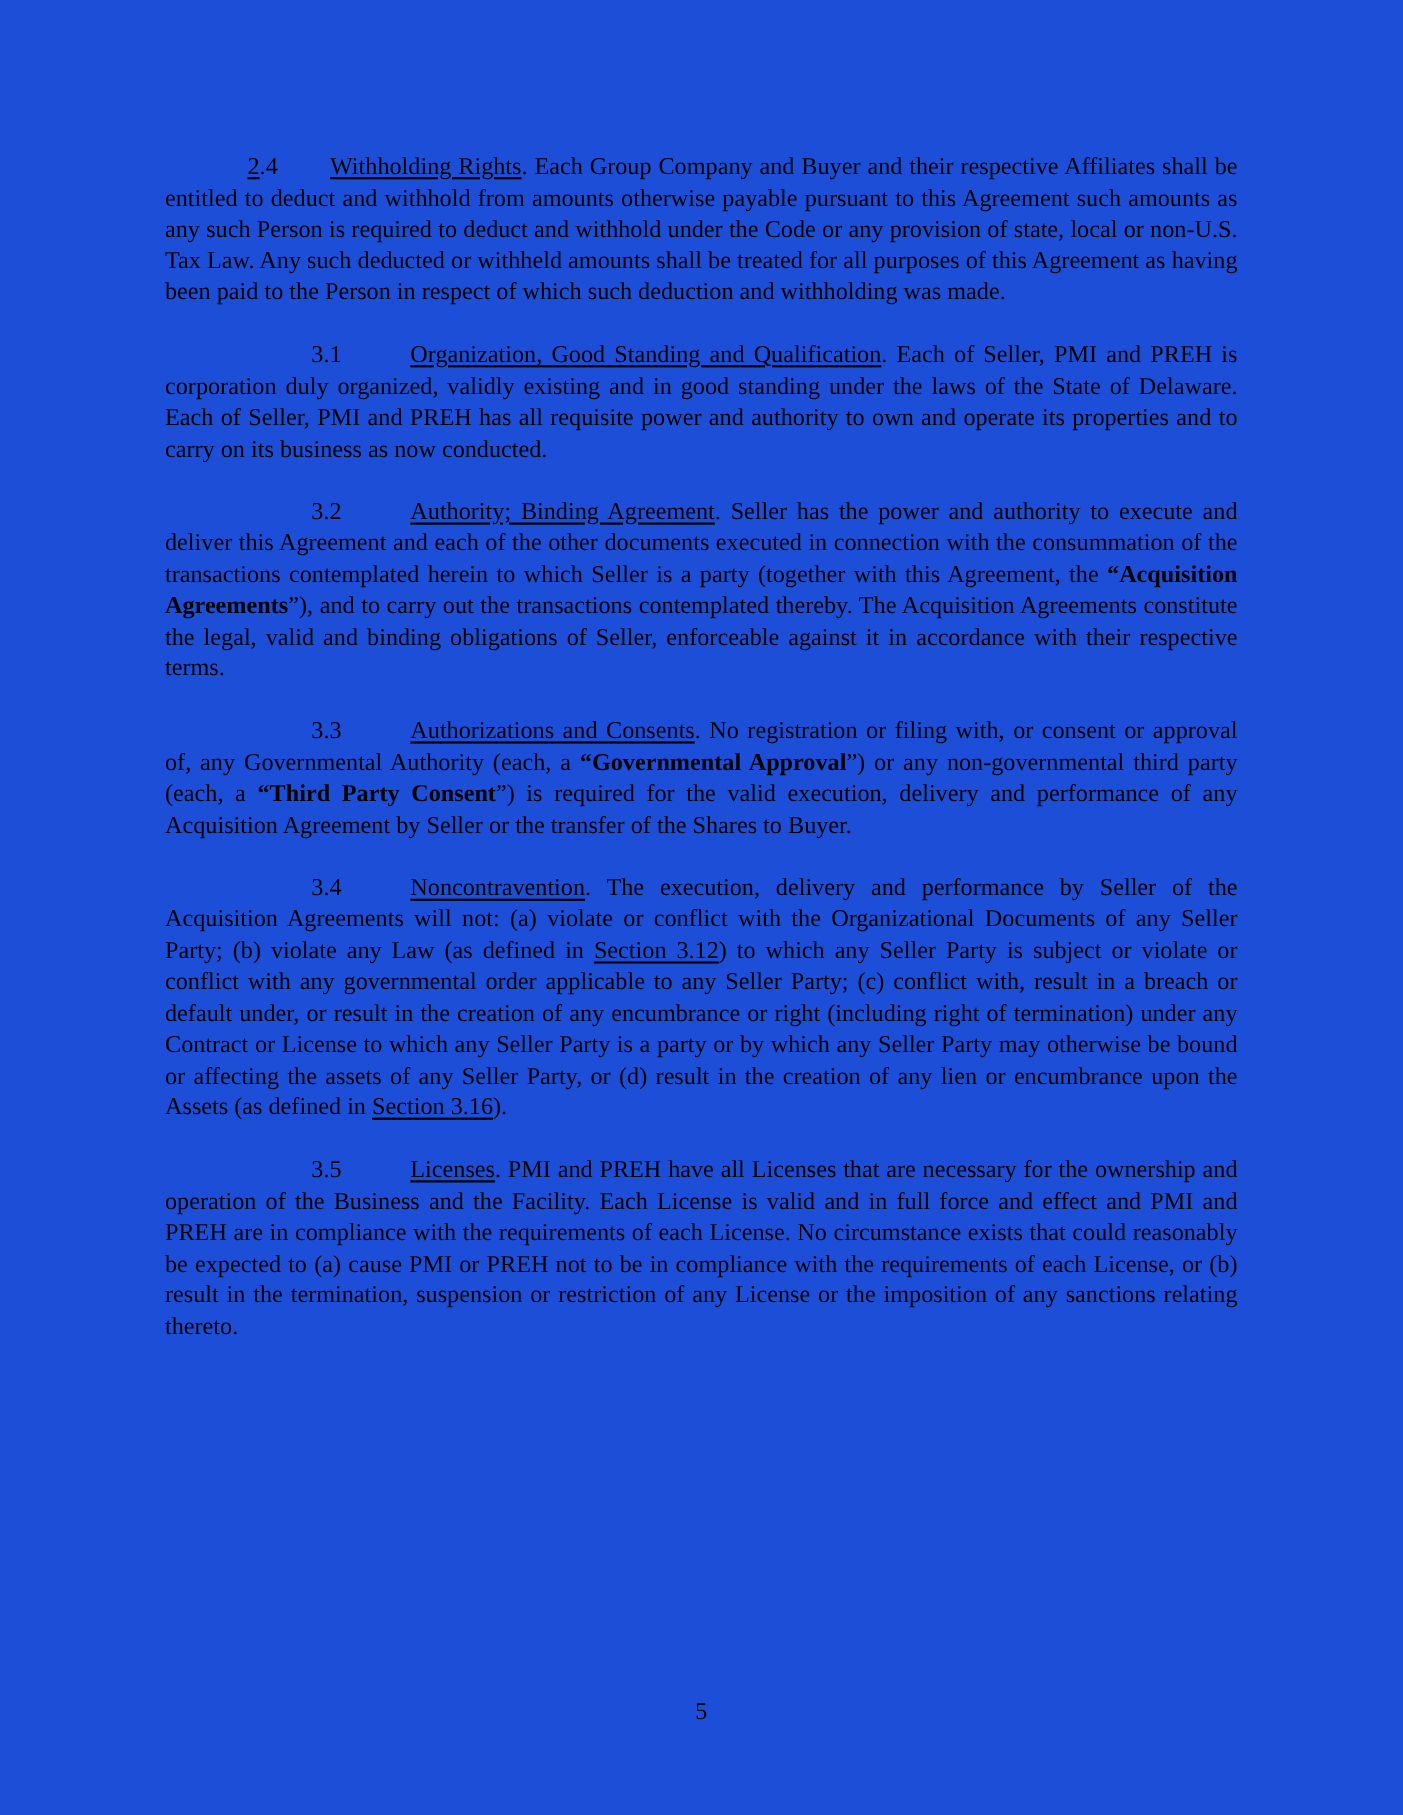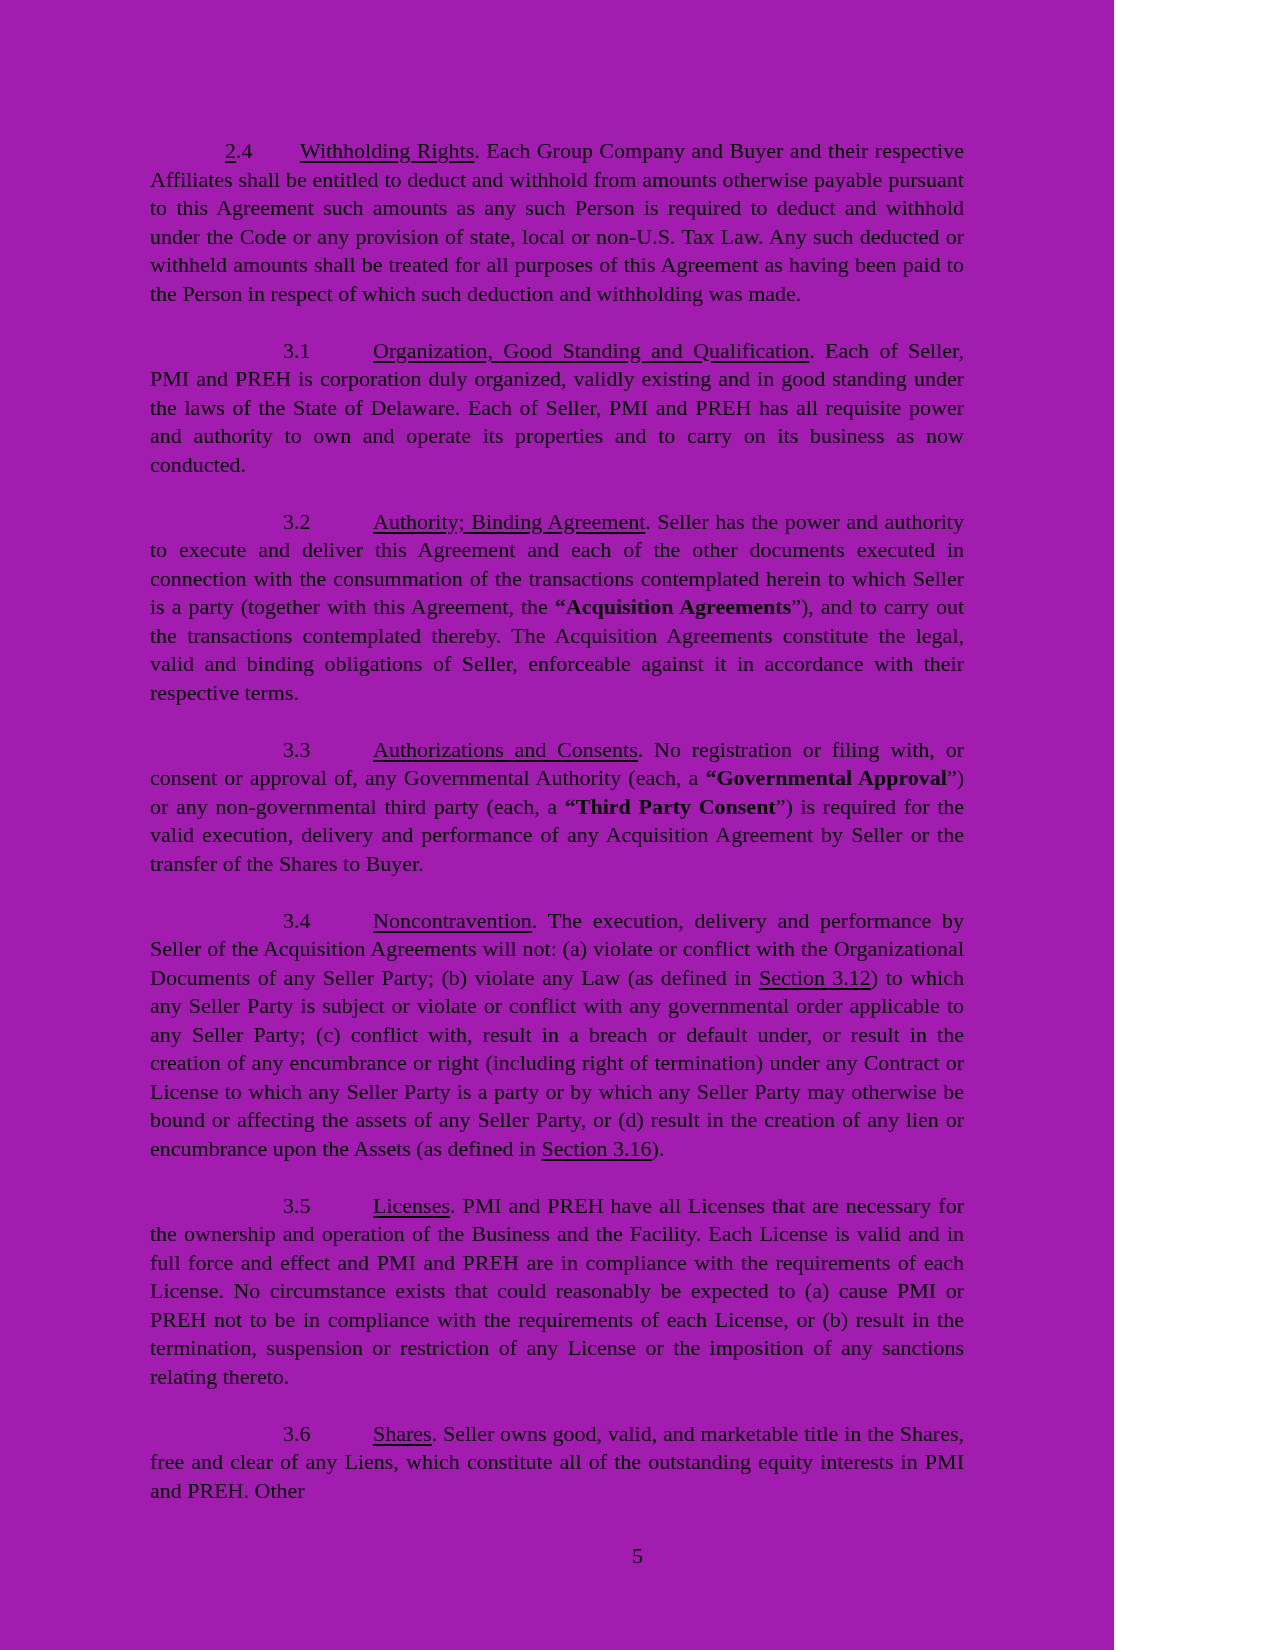--- a/index.html
+++ b/index.html
@@ -2,23 +2,23 @@
 <html><head>
 <meta charset="utf-8">
 <style>
   html, body {
     margin: 0;
     padding: 0;
     background: #ffffff;
   }
   .page {
     position: relative;
-    width: 1114px;
+    width: 1275px;
     height: 1650px;
-    background: #a21caf;
+    background: #1d4ed8;
     color: #000000;
     font-family: "Liberation Serif", "DejaVu Serif", serif;
     font-size: 22px;
     line-height: 28.5px;
     overflow: hidden;
     box-sizing: border-box;
     padding: 137px 150px 0 150px;
   }
   .para {
     margin: 0 0 28.5px 0;
@@ -47,16 +47,15 @@
 <body>
 
 <div class="page">
   <div>
       <p class="para level1"><span class="pnum"><span class="u">2</span><span>.4</span></span><span class="u">Withholding Rights</span><span>.  Each Group Company and Buyer and their respective Affiliates shall be entitled to deduct and withhold from amounts otherwise payable pursuant to this Agreement such amounts as any such Person is required to deduct and withhold under the Code or any provision of state, local or non-U.S. Tax Law.  Any such deducted or withheld amounts shall be treated for all purposes of this Agreement as having been paid to the Person in respect of which such deduction and withholding was made.</span></p>
       <p class="para level2"><span class="pnum"><span>3.1</span></span><span class="u">Organization, Good Standing and Qualification</span><span>.  Each of Seller, PMI and PREH is corporation duly organized, validly existing and in good standing under the laws of the State of Delaware.  Each of Seller, PMI and PREH has all requisite power and authority to own and operate its properties and to carry on its business as now conducted.</span></p>
       <p class="para level2"><span class="pnum"><span>3.2</span></span><span class="u">Authority; Binding Agreement</span><span>.  Seller has the power and authority to execute and deliver this Agreement and each of the other documents executed in connection with the consummation of the transactions contemplated herein to which Seller is a party (together with this Agreement, the </span><span class="b">“Acquisition Agreements</span><span>”), and to carry out the transactions contemplated thereby.  The Acquisition Agreements constitute the legal, valid and binding obligations of Seller, enforceable against it in accordance with their respective terms.</span></p>
       <p class="para level2"><span class="pnum"><span>3.3</span></span><span class="u">Authorizations and Consents</span><span>.  No registration or filing with, or consent or approval of, any Governmental Authority (each, a </span><span class="b">“Governmental Approval</span><span>”) or any non-governmental third party (each, a </span><span class="b">“Third Party Consent</span><span>”) is required for the valid execution, delivery and performance of any Acquisition Agreement by Seller or the transfer of the Shares to Buyer.</span></p>
       <p class="para level2"><span class="pnum"><span>3.4</span></span><span class="u">Noncontravention</span><span>.  The execution, delivery and performance by Seller of the Acquisition Agreements will not:  (a) violate or conflict with the Organizational Documents of any Seller Party; (b) violate any Law (as defined in </span><span class="u">Section 3.12</span><span>) to which any Seller Party is subject or violate or conflict with any governmental order applicable to any Seller Party; (c) conflict with, result in a breach or default under, or result in the creation of any encumbrance or right (including right of termination) under any Contract or License to which any Seller Party is a party or by which any Seller Party may otherwise be bound or affecting the assets of any Seller Party, or (d) result in the creation of any lien or encumbrance upon the Assets (as defined in </span><span class="u">Section 3.16</span><span>).</span></p>
       <p class="para level2"><span class="pnum"><span>3.5</span></span><span class="u">Licenses</span><span>.  PMI and PREH have all Licenses that are necessary for the ownership and operation of the Business and the Facility.  Each License is valid and in full force and effect and PMI and PREH are in compliance with the requirements of each License.  No circumstance exists that could reasonably be expected to (a) cause PMI or PREH not to be in compliance with the requirements of each License, or (b) result in the termination, suspension or restriction of any License or the imposition of any sanctions relating thereto.</span></p>
-      <p class="para level2"><span class="pnum"><span>3.6</span></span><span class="u">Shares</span><span>.  Seller owns good, valid, and marketable title in the Shares, free and clear of any Liens, which constitute all of the outstanding equity interests in PMI and PREH.  Other</span></p>
     </div>
   <div class="page-number">5</div>
 </div>
 
 </body></html>

